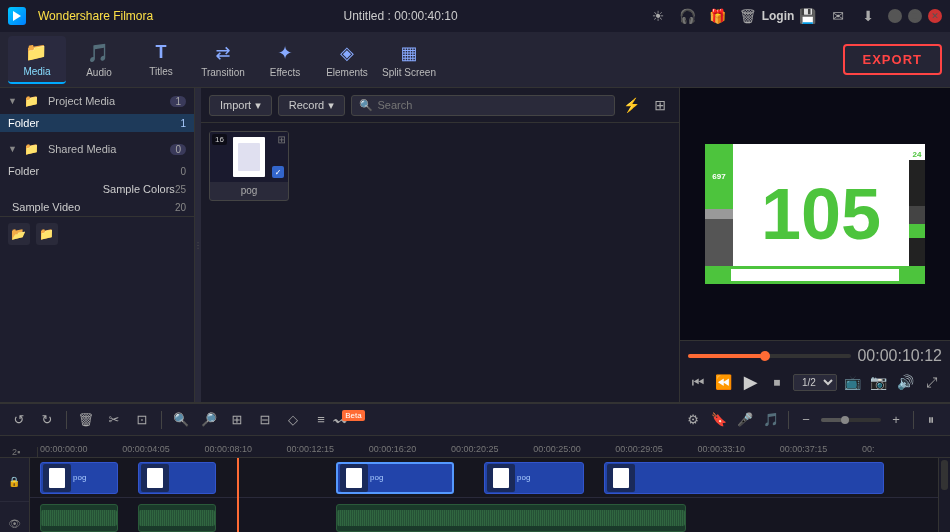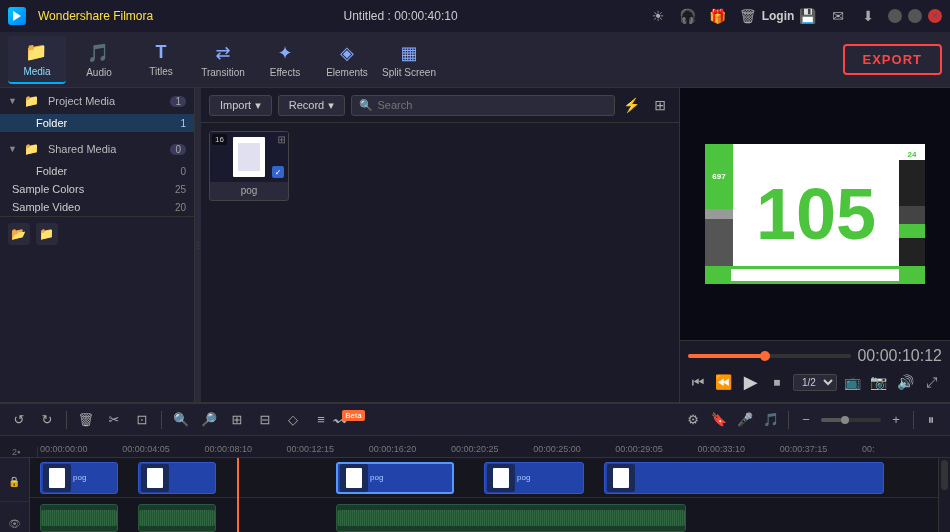--- a/index.html
+++ b/index.html
@@ -156,21 +156,21 @@
     }
     .tree-item {
       padding: 3px 8px 3px 12px;
       display: flex;
       align-items: center;
       justify-content: space-between;
       cursor: pointer;
       font-size: 11px;
     }
     .tree-item.selected { background: #1e3a5a; color: #fff; }
-    .tree-item.indent { padding-left: 36px; }
+    .tree-item.indent { padding-left: 8px; }
     .tree-item .count {
       color: #888;
       font-size: 10px;
     }
     .tree-item.selected .count { color: #aaccff; }
     .folder-icon { color: #5599ff; margin-right: 5px; font-size: 12px; }
     .tree-arrow { color: #888; font-size: 9px; margin-right: 3px; }
     .panel-actions {
       display: flex;
       padding: 6px 8px;
@@ -681,21 +681,21 @@
         <span class="tree-arrow">▼</span>
         <span class="folder-icon">📁</span>
         <span>Shared Media</span>
       </div>
       <span class="badge-count">0</span>
     </div>
     <div class="tree-item indent">
       <span>Folder</span>
       <span class="count">0</span>
     </div>
-    <div class="tree-item" style="padding-left:12px;">
+    <div class="tree-item" style="padding-left:12px;justify-content:flex-end;">
       <span>Sample Colors</span>
       <span class="count">25</span>
     </div>
     <div class="tree-item" style="padding-left:12px;">
       <span>Sample Video</span>
       <span class="count">20</span>
     </div>
     <div class="panel-actions">
       <button class="panel-action-btn">📂</button>
       <button class="panel-action-btn">📁</button>
@@ -749,21 +749,21 @@
               <span style="font-size:8px;color:white;font-weight:bold;">697</span>
             </div>
             <div style="background:#999;height:10px;"></div>
             <div style="background:#555;flex:1;"></div>
           </div>
 
           <div style="flex:1;display:flex;align-items:center;justify-content:center;font-size:72px;font-weight:900;color:#4dc43d;background:white;">
             <span>105</span>
           </div>
 
-          <div style="width:26px;display:flex;flex-direction:column;flex-shrink:0;">
+          <div style="width:16px;display:flex;flex-direction:column;flex-shrink:0;">
             <div style="background:white;padding-top:2px;text-align:center;">
               <span style="font-size:8px;color:#4dc43d;font-weight:bold;">24</span>
             </div>
             <div style="background:#222;flex:1;"></div>
             <div style="background:#444;height:18px;"></div>
             <div style="background:#4dc43d;height:14px;"></div>
             <div style="background:#222;flex:1;"></div>
           </div>
 
           <div style="position:absolute;bottom:0;left:0;right:0;height:18px;background:#4dc43d;display:flex;align-items:center;padding:0 26px;">

